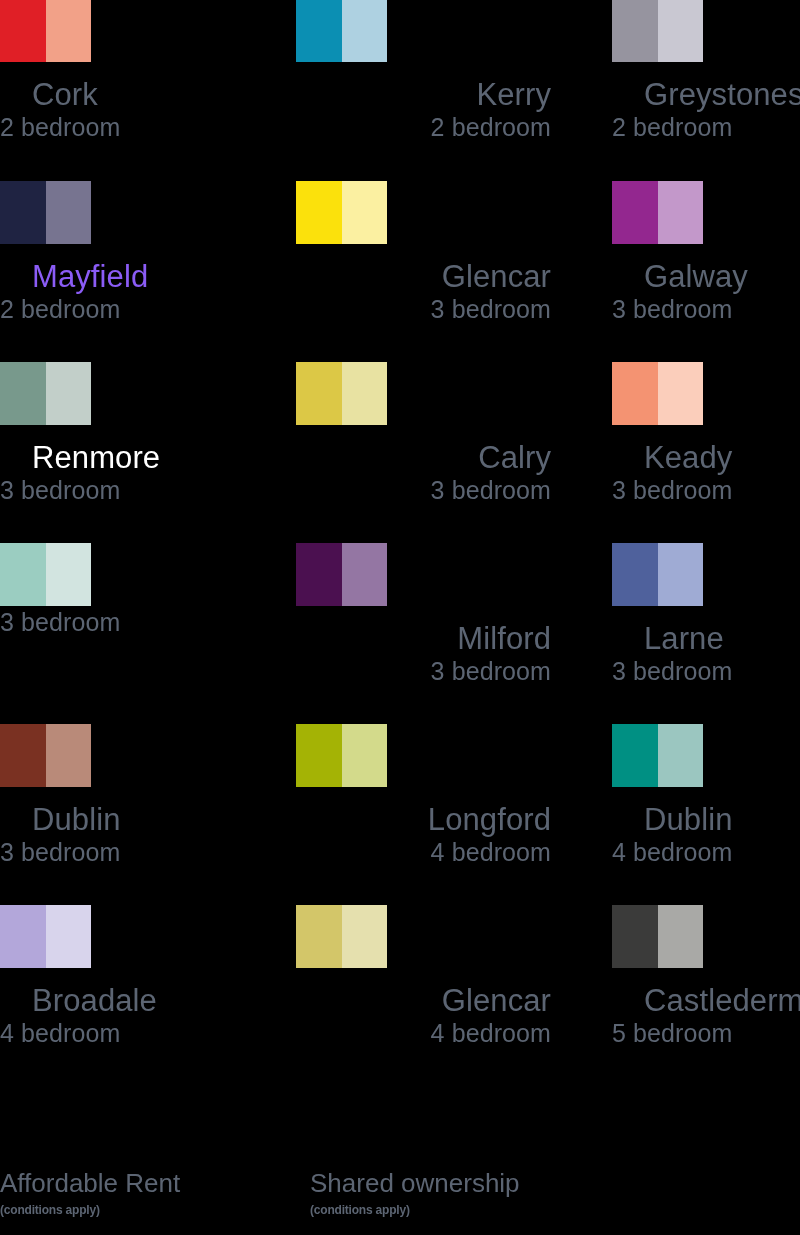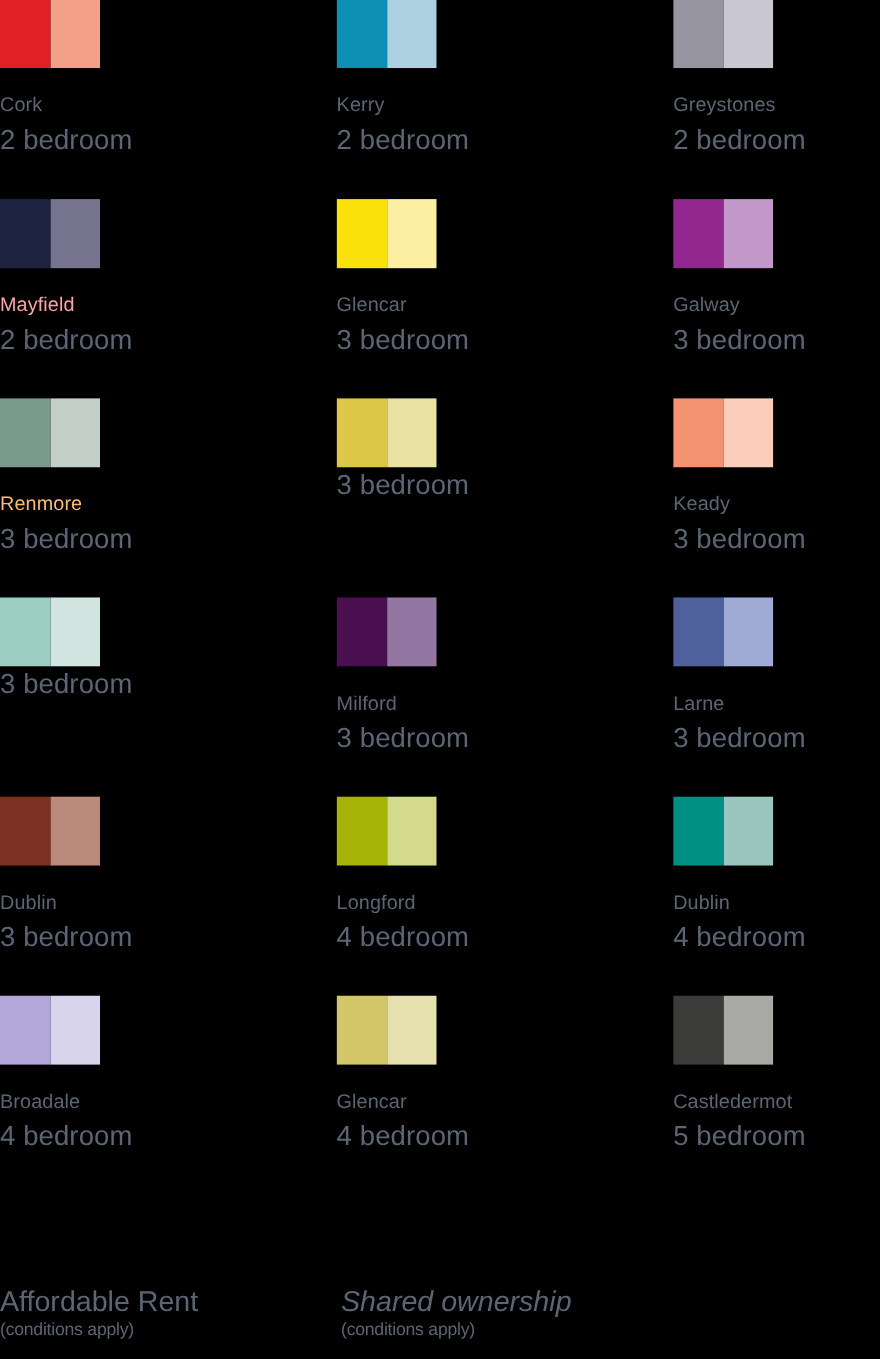--- a/index.html
+++ b/index.html
@@ -37,42 +37,43 @@
     width: 800px;
   }
   .row.first { height: 181px; }
 
   .cell {
     position: absolute;
     top: 0;
     width: 255px;
   }
   .cell.col1 { left: 0px; }
-  .cell.col2 { left: 306px; }
+  .cell.col2 { left: 296px; text-align: right; }
   .cell.col3 { left: 612px; }
 
   .swatch {
     position: relative;
     width: 91px;
     height: 63px;
     display: flex;
     overflow: hidden;
   }
   .swatch .half {
     width: 50%;
     height: 100%;
   }
 
   .cell-label {
     margin-top: 17px;
     color: #5c6573;
-    font-size: 18px;
+    font-size: 31px;
     line-height: 32px;
     letter-spacing: 0.1px;
     white-space: nowrap;
+    margin-left: 32px;
   }
   .cell-sub {
     color: #5c6573;
     font-size: 25px;
     line-height: 32px;
     letter-spacing: 0.1px;
     white-space: nowrap;
   }
 
   
@@ -94,23 +95,23 @@
   .legend-item.lg2 { left: 310px; }
 
   .legend-title {
     color: #5c6573;
     font-size: 26px;
     line-height: 32px;
     white-space: nowrap;
   }
   .legend-note {
     color: #5c6573;
-    font-size: 16px;
+    font-size: 12px;
     line-height: 22px;
-    font-weight: normal;
+    font-weight: bold;
     letter-spacing: -0.2px;
     white-space: nowrap;
   }
 </style>
 </head>
 <body>
 
 <div id="page" style="background-color: rgb(0, 0, 0);">
 
   <div class="grid">
@@ -141,21 +142,21 @@
         <div class="cell-sub" style="color: rgb(92, 101, 115);">2 bedroom</div>
       </div>
     </div>
 
     <div class="row">
       <div class="cell col1">
         <div class="swatch">
           <div class="half" style="background-color: rgb(31, 35, 66);"></div>
           <div class="half" style="background-color: rgb(119, 116, 144);"></div>
         </div>
-        <div class="cell-label" style="color: #fca5a5;">Mayfield</div>
+        <div class="cell-label" style="color: #8b5cf6;">Mayfield</div>
         <div class="cell-sub" style="color: rgb(92, 101, 115);">2 bedroom</div>
       </div>
       <div class="cell col2">
         <div class="swatch">
           <div class="half" style="background-color: rgb(251, 225, 12);"></div>
           <div class="half" style="background-color: rgb(251, 240, 161);"></div>
         </div>
         <div class="cell-label" style="color: rgb(92, 101, 115);">Glencar</div>
         <div class="cell-sub" style="color: rgb(92, 101, 115);">3 bedroom</div>
       </div>
@@ -168,28 +169,29 @@
         <div class="cell-sub" style="color: rgb(92, 101, 115);">3 bedroom</div>
       </div>
     </div>
 
     <div class="row">
       <div class="cell col1">
         <div class="swatch">
           <div class="half" style="background-color: rgb(120, 153, 140);"></div>
           <div class="half" style="background-color: rgb(194, 207, 201);"></div>
         </div>
-        <div class="cell-label" style="color: #fdba74;">Renmore</div>
+        <div class="cell-label" style="color: #ffffff;">Renmore</div>
         <div class="cell-sub" style="color: rgb(92, 101, 115);">3 bedroom</div>
       </div>
       <div class="cell col2">
         <div class="swatch">
           <div class="half" style="background-color: rgb(220, 200, 70);"></div>
           <div class="half" style="background-color: rgb(232, 226, 162);"></div>
         </div>
+        <div class="cell-label" style="color: rgb(92, 101, 115);">Calry</div>
         <div class="cell-sub" style="color: rgb(92, 101, 115);">3 bedroom</div>
       </div>
       <div class="cell col3">
         <div class="swatch">
           <div class="half" style="background-color: rgb(244, 147, 114);"></div>
           <div class="half" style="background-color: rgb(251, 206, 187);"></div>
         </div>
         <div class="cell-label" style="color: rgb(92, 101, 115);">Keady</div>
         <div class="cell-sub" style="color: rgb(92, 101, 115);">3 bedroom</div>
       </div>
@@ -276,18 +278,18 @@
     </div>
 
   </div>
 
   <div class="legend">
     <div class="legend-item lg1">
       <div class="legend-title" style="color: rgb(92, 101, 115);">Affordable Rent</div>
       <div class="legend-note" style="color: rgb(92, 101, 115);">(conditions apply)</div>
     </div>
     <div class="legend-item lg2">
-      <div class="legend-title" style="color: rgb(92, 101, 115); font-style: italic;">Shared ownership</div>
+      <div class="legend-title" style="color: rgb(92, 101, 115);">Shared ownership</div>
       <div class="legend-note" style="color: rgb(92, 101, 115);">(conditions apply)</div>
     </div>
   </div>
 
 </div>
 
 </body></html>

